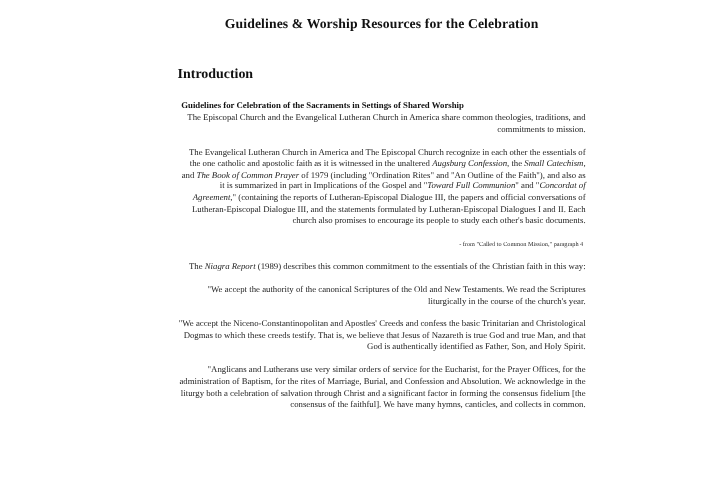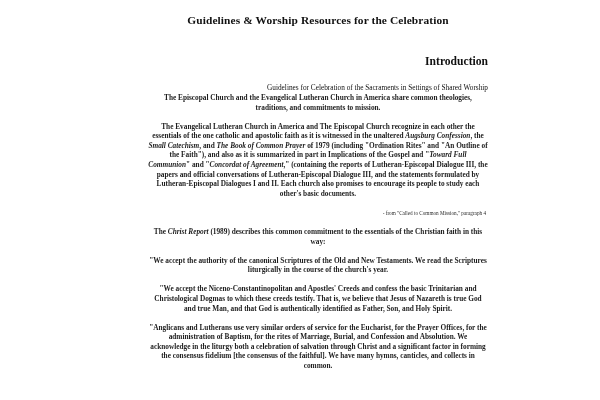--- a/index.html
+++ b/index.html
@@ -37,41 +37,38 @@
     display: block;
   }
 
   .section-heading {
     margin: 0;
     padding-top: 26px;
     font-size: 11.6px;
     font-weight: bold;
     line-height: 14px;
     color: #111111;
-    text-align: right;
   }
 
   .sub-heading {
     margin: 0;
     padding-top: 14px;
     padding-left: 3px;
     font-size: 7.3px;
-    font-weight: normal;
+    font-weight: bold;
     line-height: 9.5px;
     color: #111111;
-    text-align: right;
   }
 
   p.body {
     margin: 0;
     font-size: 7.3px;
     line-height: 9.6px;
-    text-align: center;
+    text-align: right;
     color: #1c1c1c;
-    font-weight: bold;
   }
 
   p.gap-sm { padding-top: 1px; }
   p.gap-md { padding-top: 9.5px; }
   p.gap-lg { padding-top: 10px; }
 
   .attribution {
     margin: 0;
     padding-top: 12px;
     padding-right: 2px;
@@ -98,21 +95,21 @@
 
   <h3 class="sub-heading">Guidelines for Celebration of the Sacraments in Settings of Shared Worship</h3>
 
   <p class="body gap-sm">The Episcopal Church and the Evangelical Lutheran Church in America share common theologies, traditions, and commitments to mission.</p>
 
   <p class="body gap-md"><span>The Evangelical Lutheran Church in America and The Episcopal Church recognize in each other the essentials of the one catholic and apostolic faith as it is witnessed in the unaltered </span><em>Augsburg Confession</em><span>, the </span><em>Small Catechism</em><span>, and </span><em>The Book of Common Prayer</em><span> of 1979 (including "Ordination Rites" and "An Outline of the Faith"), and also as it is summarized in part in Implications of the Gospel and "</span><em>Toward Full Communion</em><span>" and "</span><em>Concordat of Agreement</em><span>," (containing the reports of Lutheran-Episcopal Dialogue III, the papers and official conversations of Lutheran-Episcopal Dialogue III, and the statements formulated by Lutheran-Episcopal Dialogues I and II. Each church also promises to encourage its people to study each other's basic documents.</span></p>
 
   <p class="attribution">- from "Called to Common Mission," paragraph 4</p>
 
 
-  <p class="body gap-md"><span>The </span><em>Christ Report</em><span> (1989) describes this common commitment to the essentials of the Christian faith in this way:</span></p>
+  <p class="body gap-md"><span>The </span><em>Niagra Report</em><span> (1989) describes this common commitment to the essentials of the Christian faith in this way:</span></p>
 
   <p class="body gap-md">"We accept the authority of the canonical Scriptures of the Old and New Testaments. We read the Scriptures liturgically in the course of the church's year.</p>
 
   <p class="body gap-md">"We accept the Niceno-Constantinopolitan and Apostles' Creeds and confess the basic Trinitarian and Christological Dogmas to which these creeds testify. That is, we believe that Jesus of Nazareth is true God and true Man, and that God is authentically identified as Father, Son, and Holy Spirit.</p>
 
   <p class="body gap-md">"Anglicans and Lutherans use very similar orders of service for the Eucharist, for the Prayer Offices, for the administration of Baptism, for the rites of Marriage, Burial, and Confession and Absolution. We acknowledge in the liturgy both a celebration of salvation through Christ and a significant factor in forming the consensus fidelium [the consensus of the faithful]. We have many hymns, canticles, and collects in common.</p>
 
 </div>
 
 </body></html>

